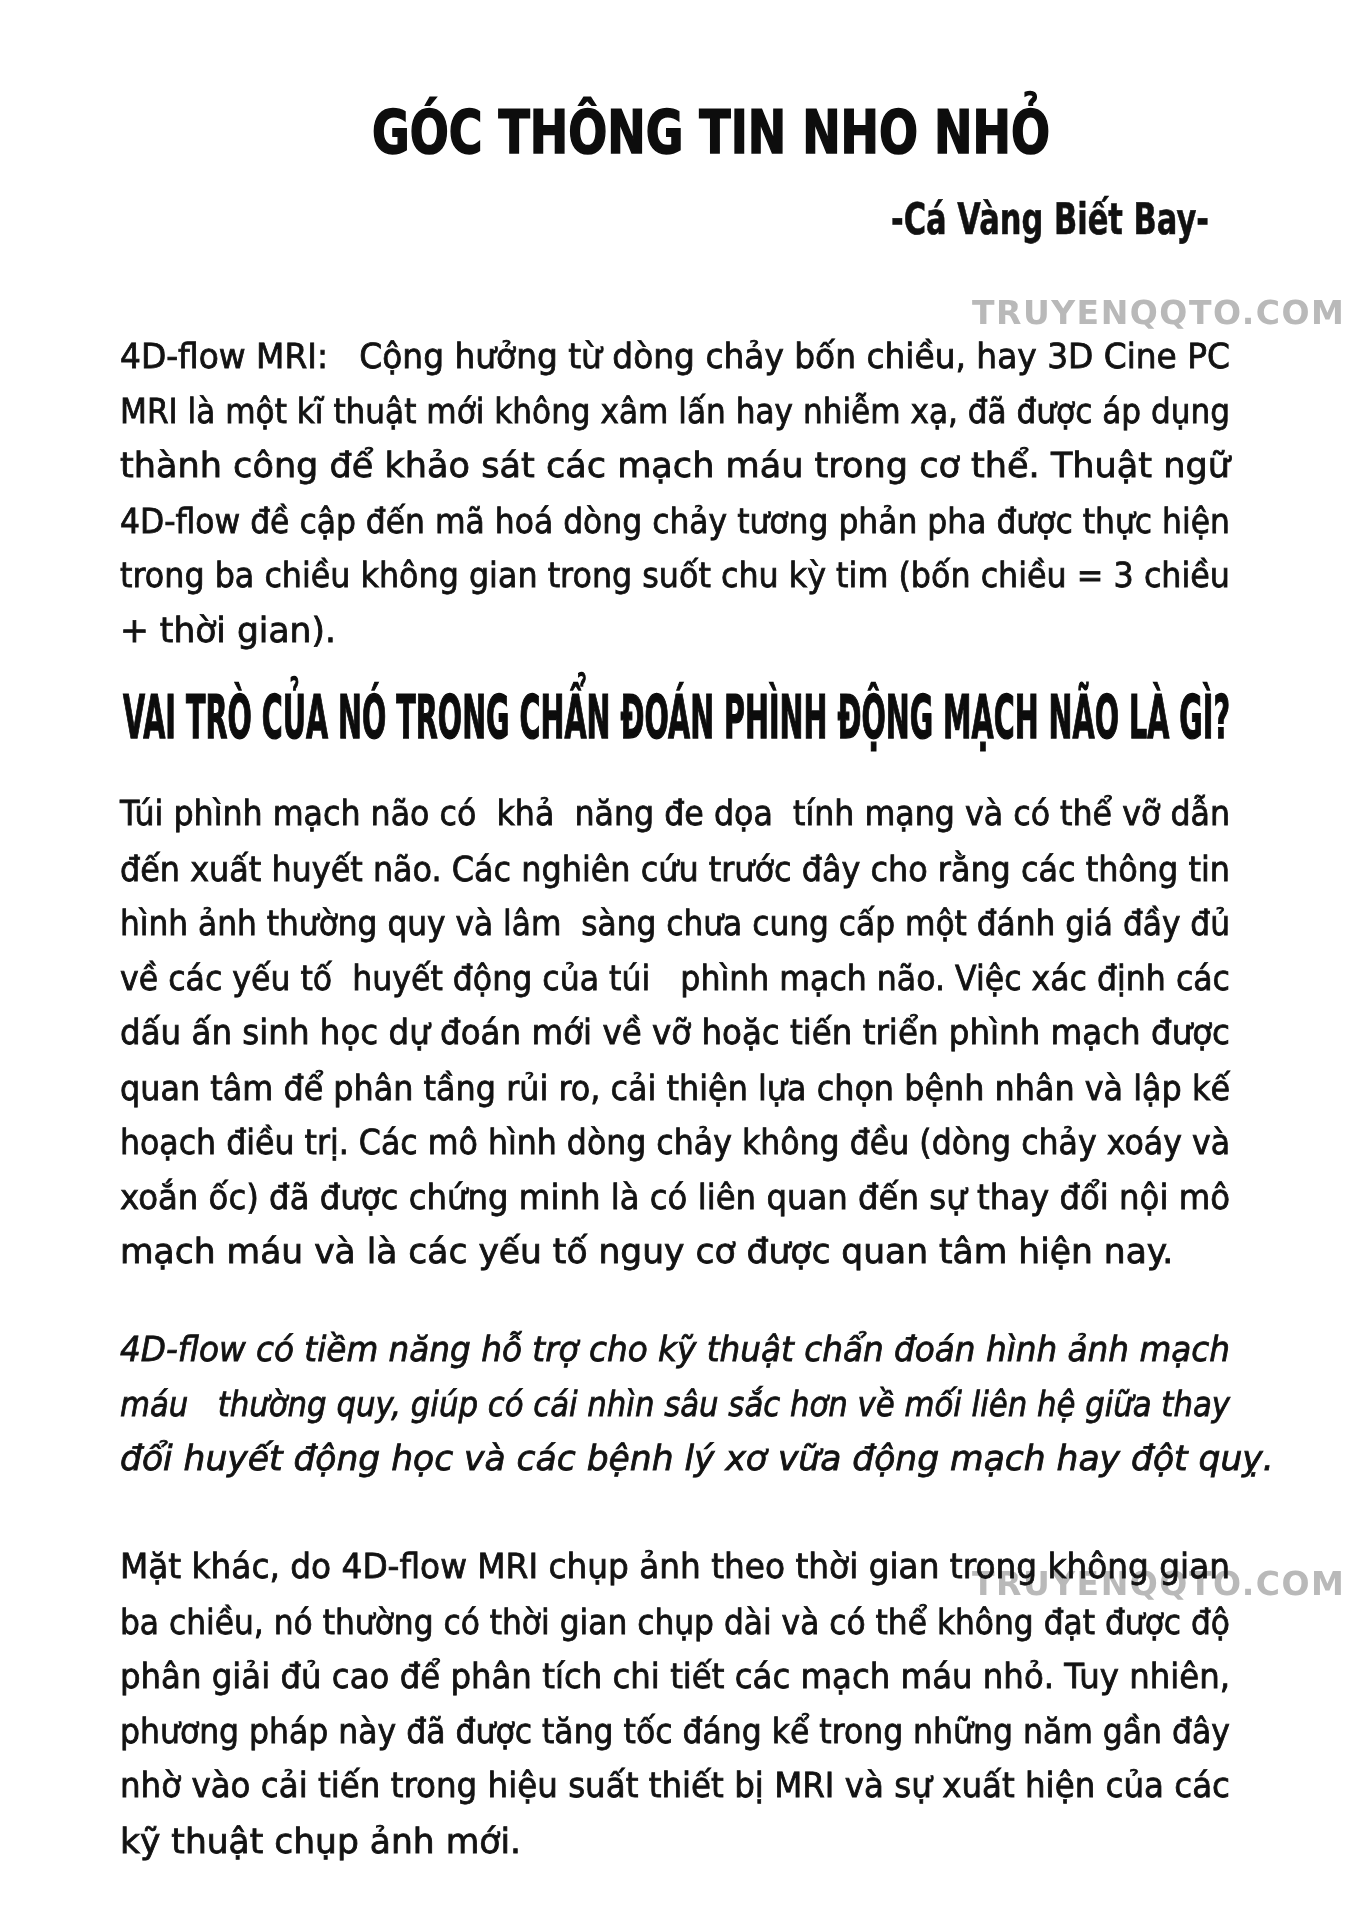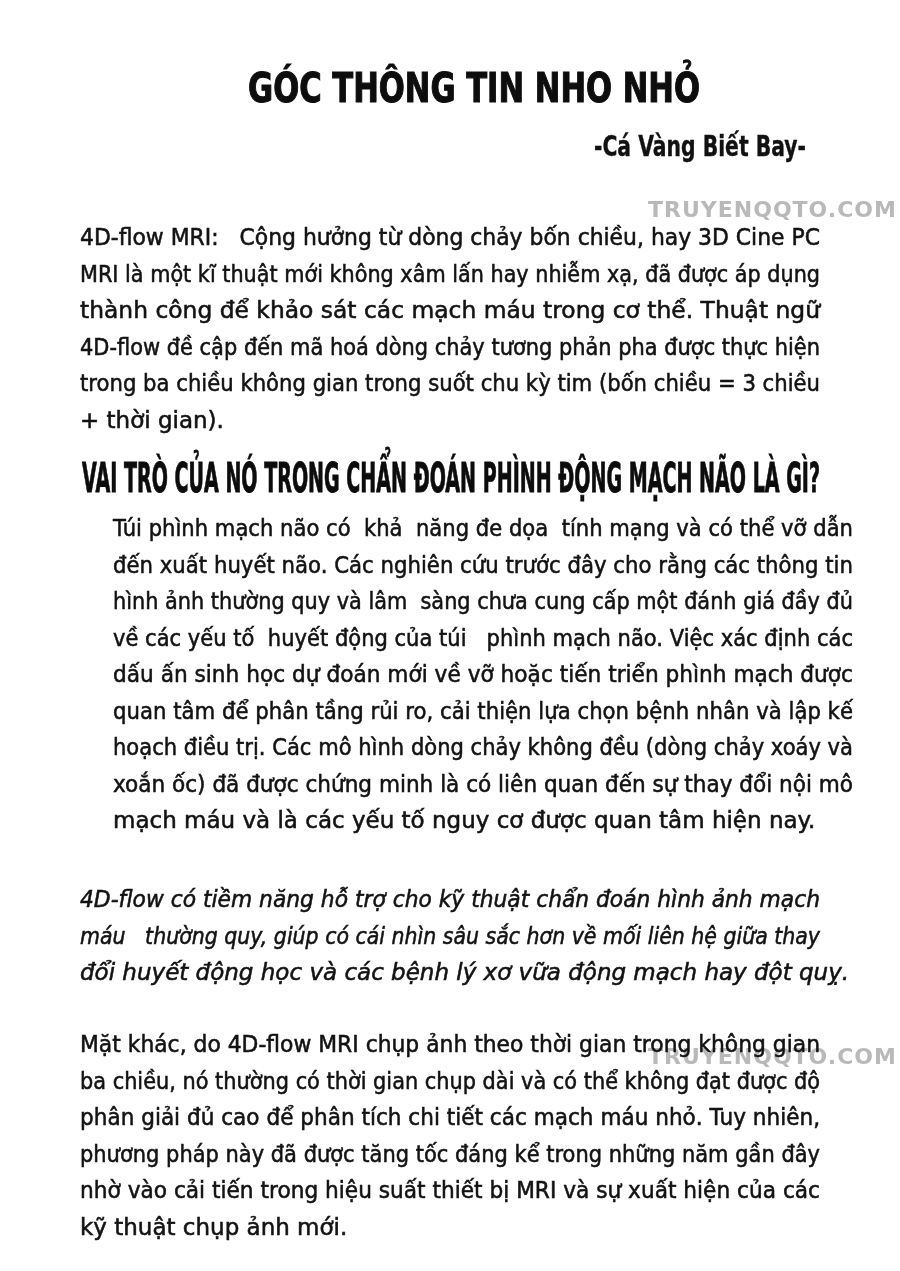--- a/index.html
+++ b/index.html
@@ -35,21 +35,21 @@
     font-weight: bold; font-size: 22px; letter-spacing: 1px;
     color: #b9b9b9; z-index: 0; white-space: nowrap;
   }
   #wm-top { left: 648px; top: 197px; }
   #wm-bottom { left: 648px; top: 1044px; }
 
   
   main { position: absolute; left: 0; top: 0; width: 788px; height: 1271px; z-index: 1; }
   .para { position: absolute; left: 80px; width: 740px; }
   #p1 { top: 219px; }
-  #p2 { top: 510px; margin-left: 33px; }
+  #p2 { top: 524px; }
   #p3 { top: 881px; font-style: italic; }
   #p4 { top: 1026px; }
 
   #heading-svg { position: absolute; left: 82px; top: 452px; }
   #heading-svg text {
     font-family: "DejaVu Sans", sans-serif;
     font-weight: bold; font-size: 40px;
     fill: #0c0c0c; stroke: #0c0c0c; stroke-width: 0.9; paint-order: stroke;
   }
 

